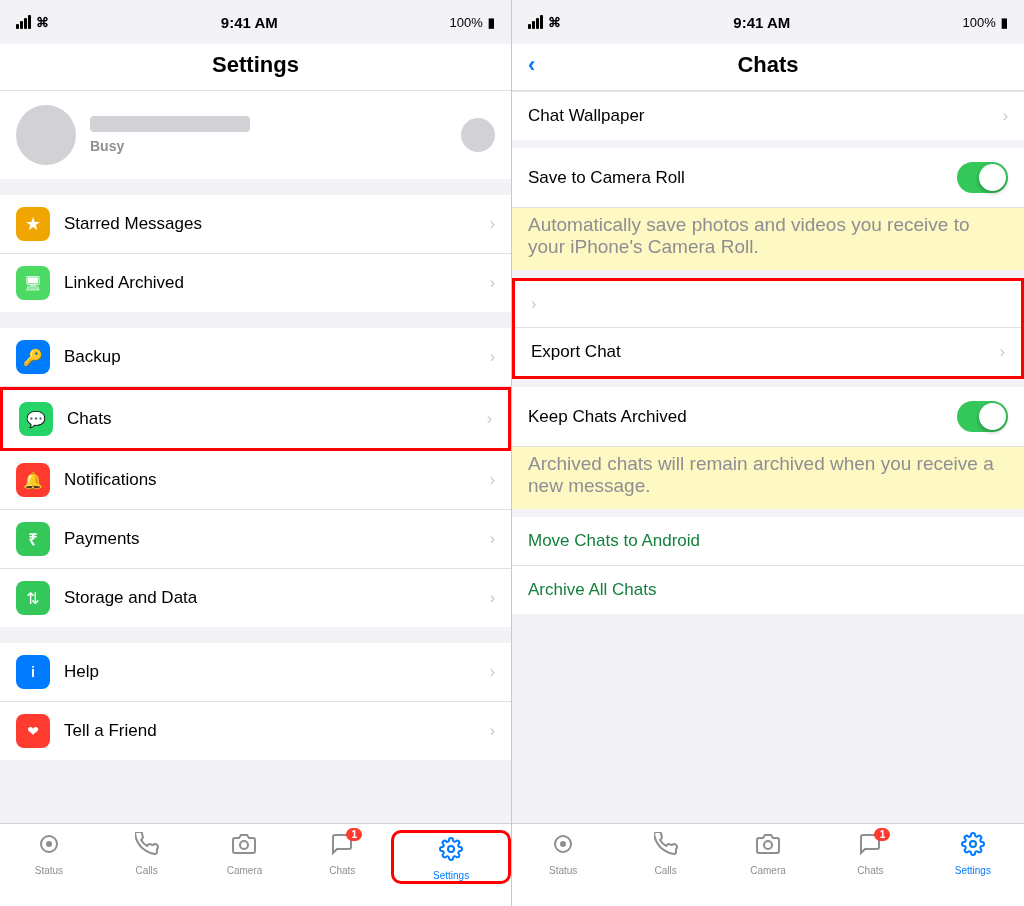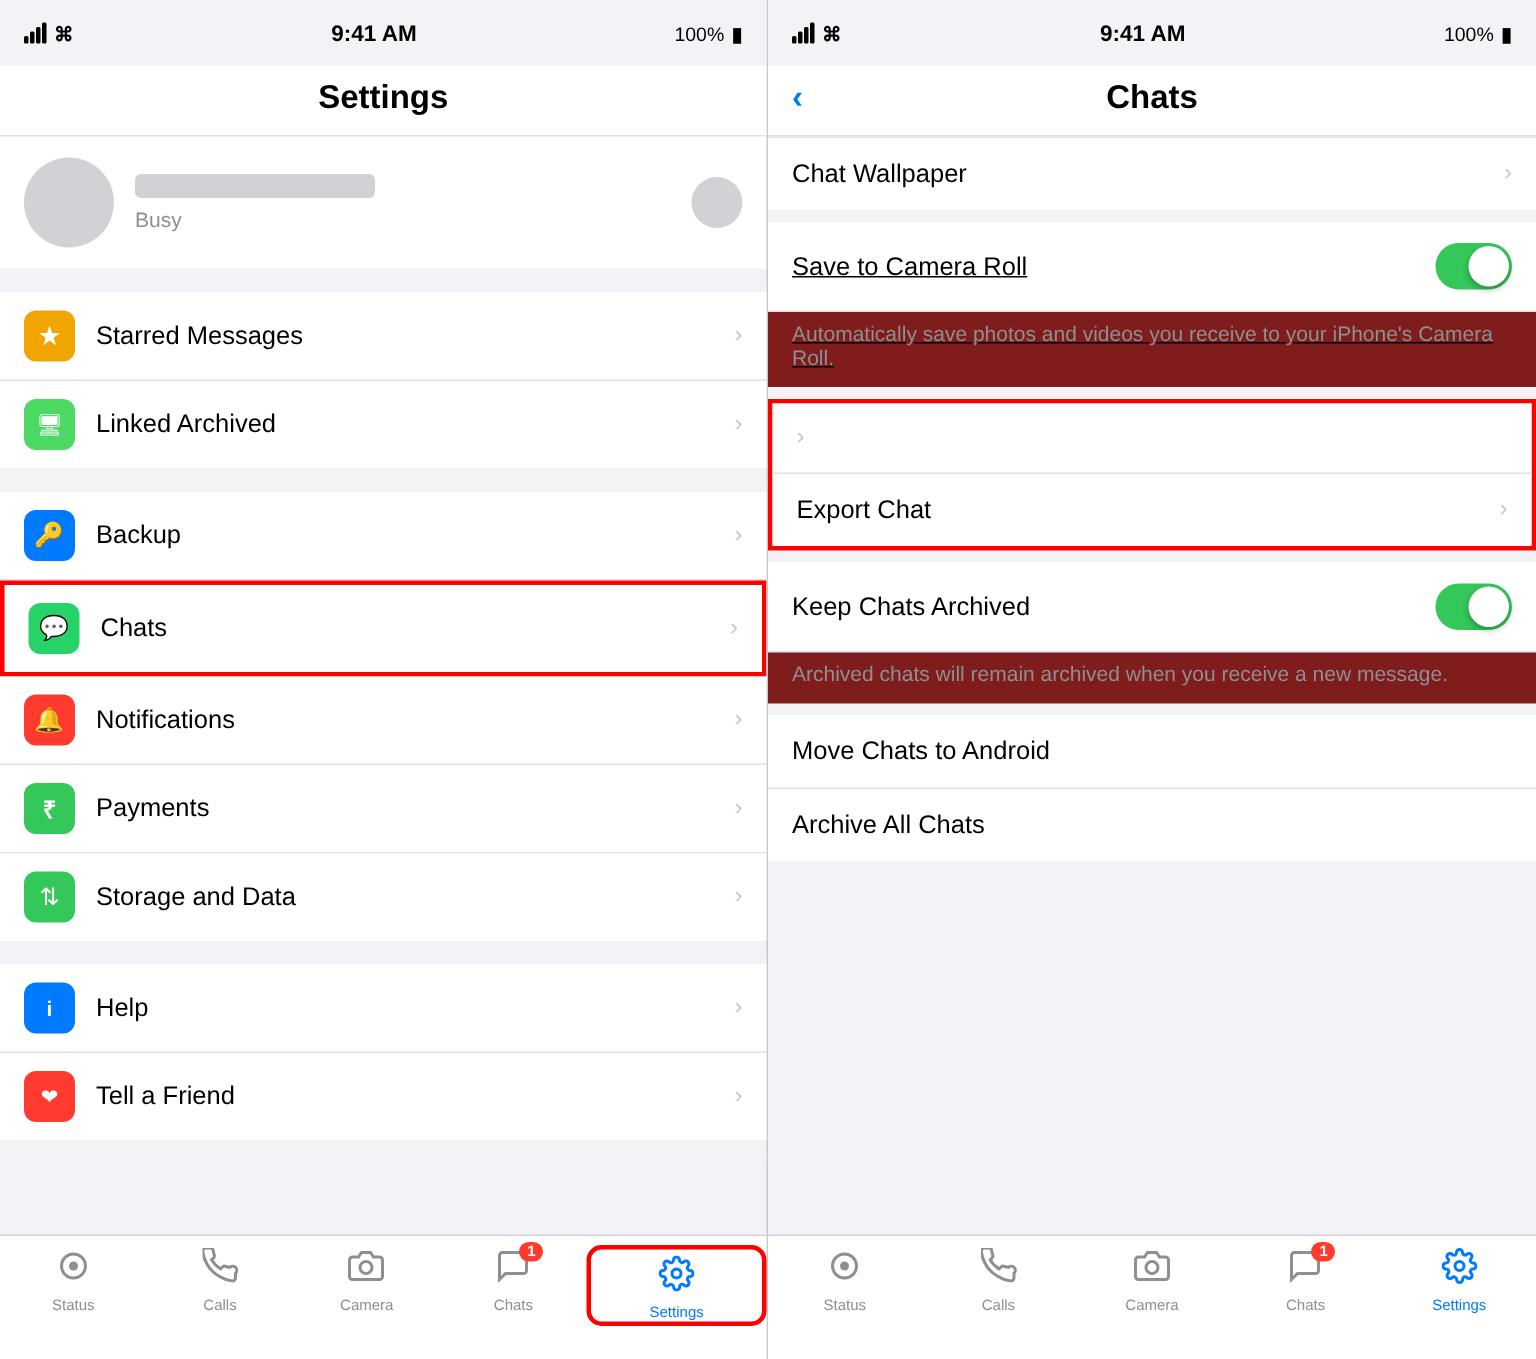--- a/index.html
+++ b/index.html
@@ -102,20 +102,21 @@
     .profile-name-placeholder {
       height: 16px;
       background: #d1d1d6;
       border-radius: 4px;
       width: 160px;
       margin-bottom: 6px;
     }
     .profile-status {
       font-size: 14px;
       color: #8e8e93;
+      font-weight: bold;
     }
     .profile-arrow-circle {
       width: 34px;
       height: 34px;
       border-radius: 50%;
       background: #d1d1d6;
     }
 
     
     .settings-section {
@@ -255,30 +256,30 @@
       background: #fff;
       border-radius: 50%;
       position: absolute;
       top: 2px;
       right: 2px;
       box-shadow: 0 2px 4px rgba(0,0,0,0.3);
     }
 
     
     .subtitle-text {
-      font-size: 14px;
+      font-size: 19px;
       color: #8e8e93;
       padding: 6px 16px 12px;
-      background: #7f1d1d;
+      background: #fef9c3;
     }
 
     
     .action-link {
       font-size: 17px;
-      color: #000000;
+      color: #15803d;
       padding: 14px 16px;
       background: #fff;
       display: block;
       border-bottom: 1px solid #e0e0e5;
       cursor: pointer;
     }
     .action-link:last-child { border-bottom: none; }
 
     
     .chat-backup-highlighted {
@@ -476,21 +477,21 @@
 
     <div class="separator" style="height:0;border-bottom:1px solid #e0e0e5;"></div>
 
     <div class="right-section" style="margin-bottom:8px;">
       <div class="right-item">
         <span class="right-item-label">Chat Wallpaper</span>
         <span class="right-item-chevron">›</span>
       </div>
     </div>
 
-    <div class="right-section" style="margin-bottom:8px;text-decoration:underline;">
+    <div class="right-section" style="margin-bottom:8px;">
       <div class="right-item">
         <span class="right-item-label">Save to Camera Roll</span>
         <div class="toggle">
           <div class="toggle-knob"></div>
         </div>
       </div>
       <div class="subtitle-text">Automatically save photos and videos you receive to your iPhone's Camera Roll.</div>
     </div>
 
     <div class="right-section chat-backup-highlighted" style="margin-bottom:8px;">

